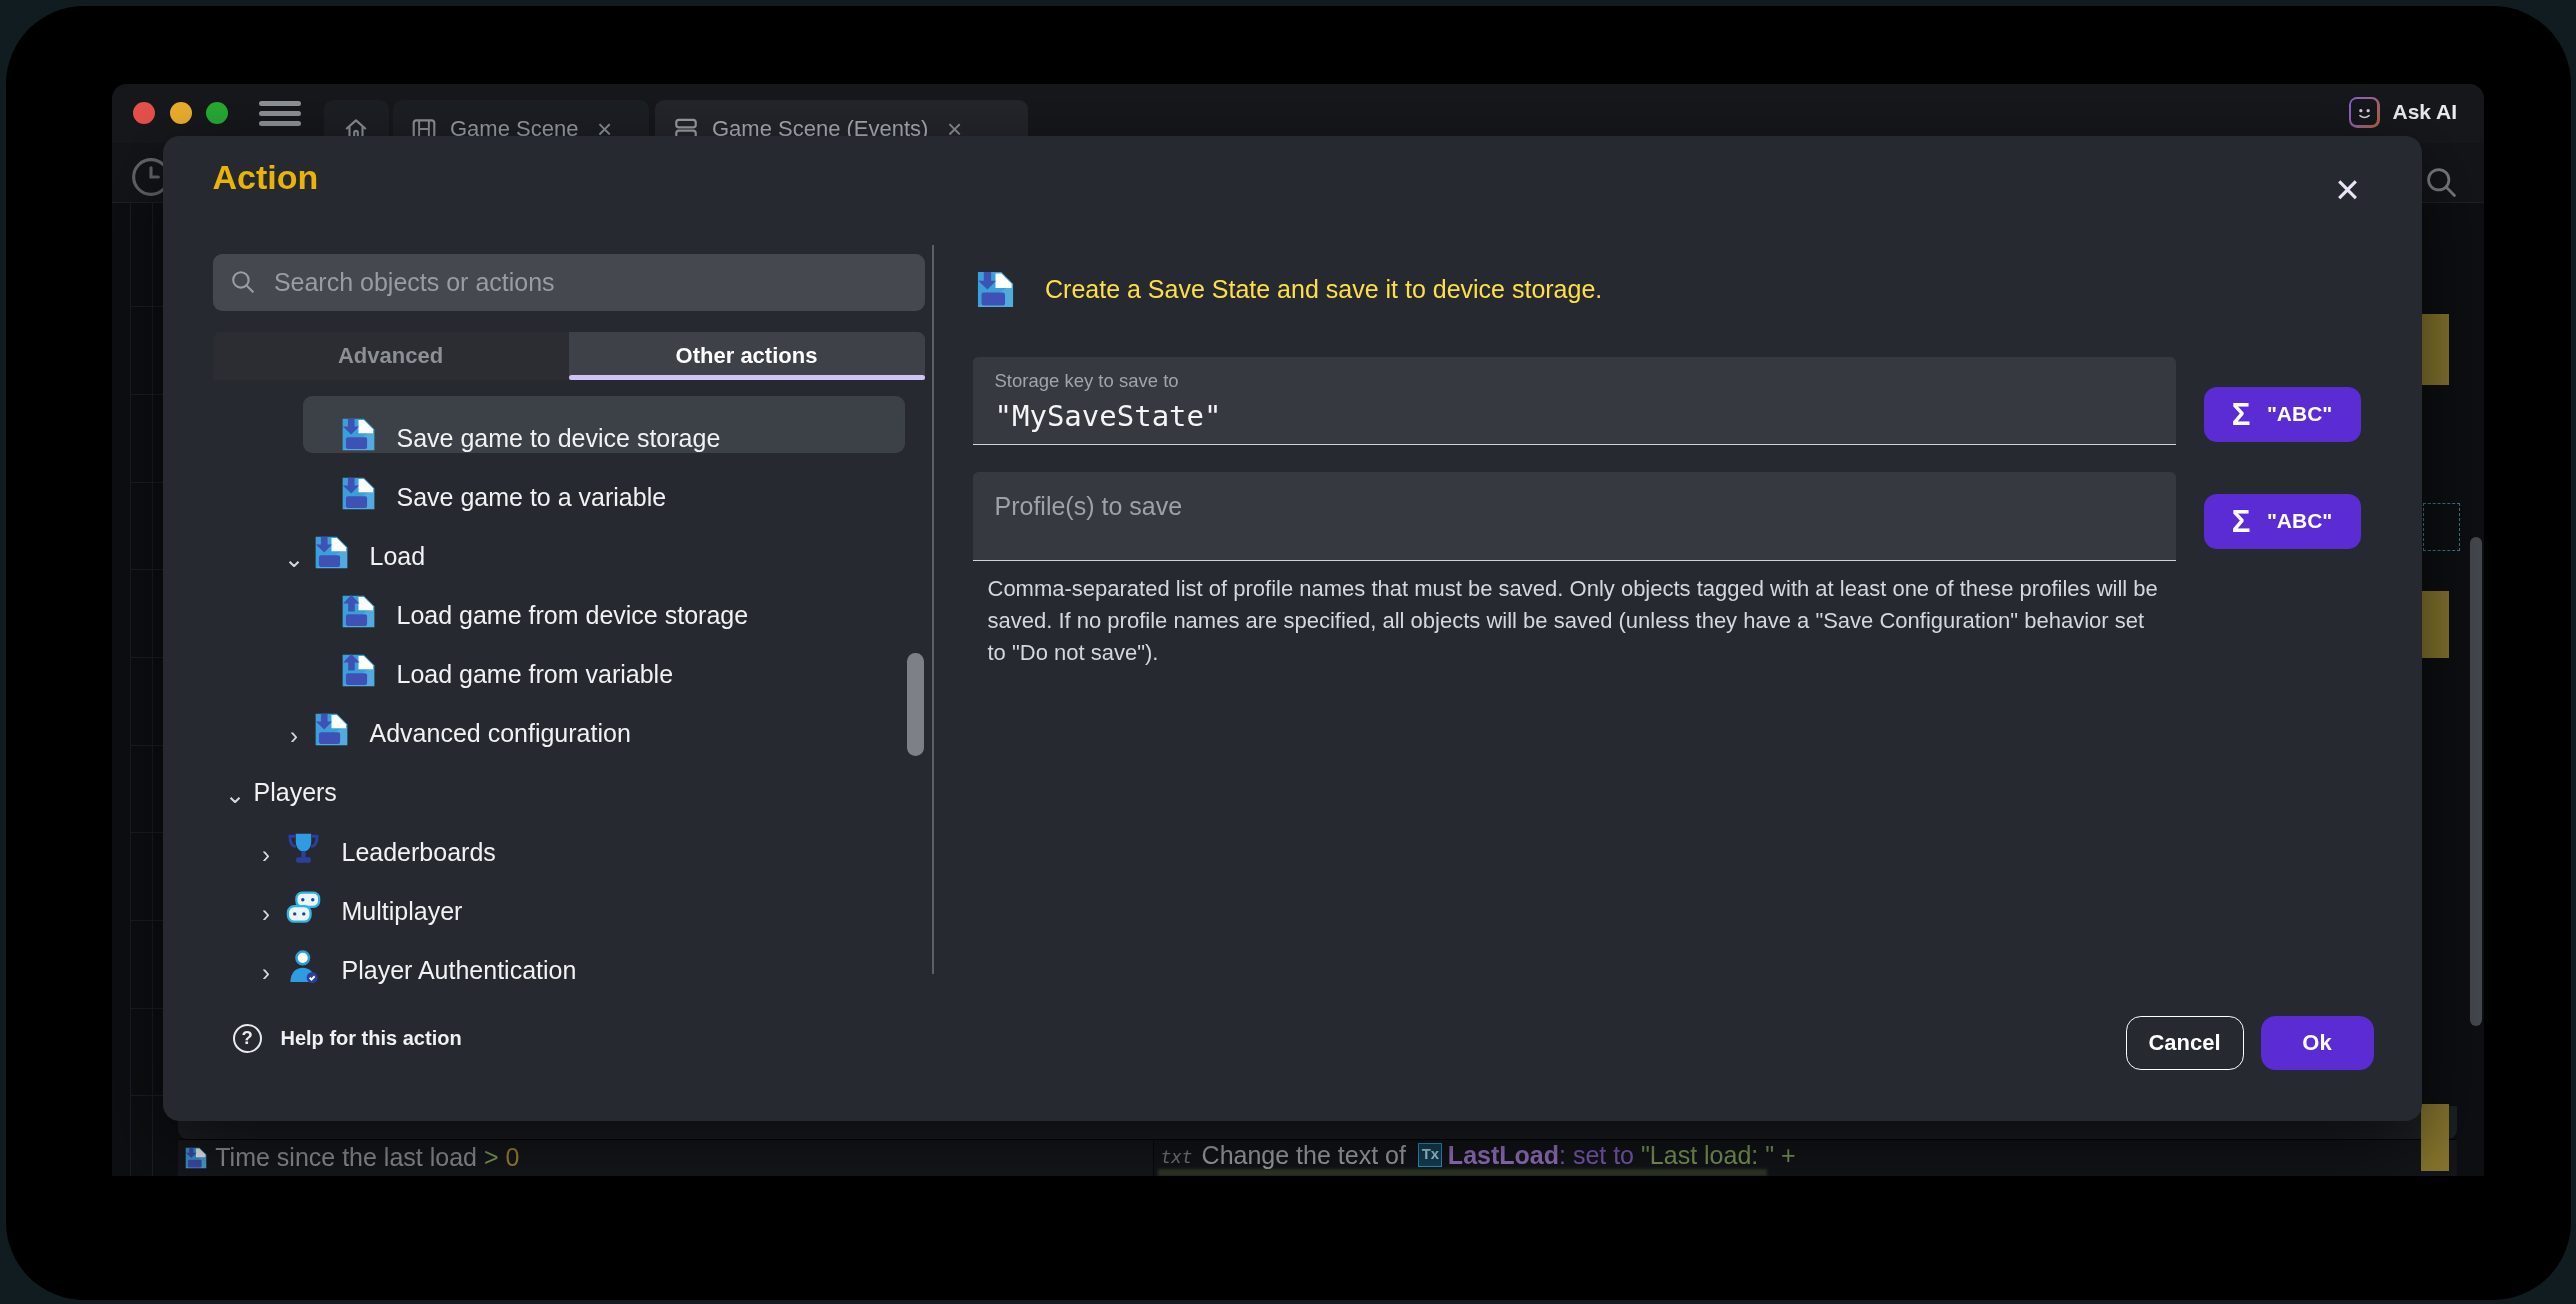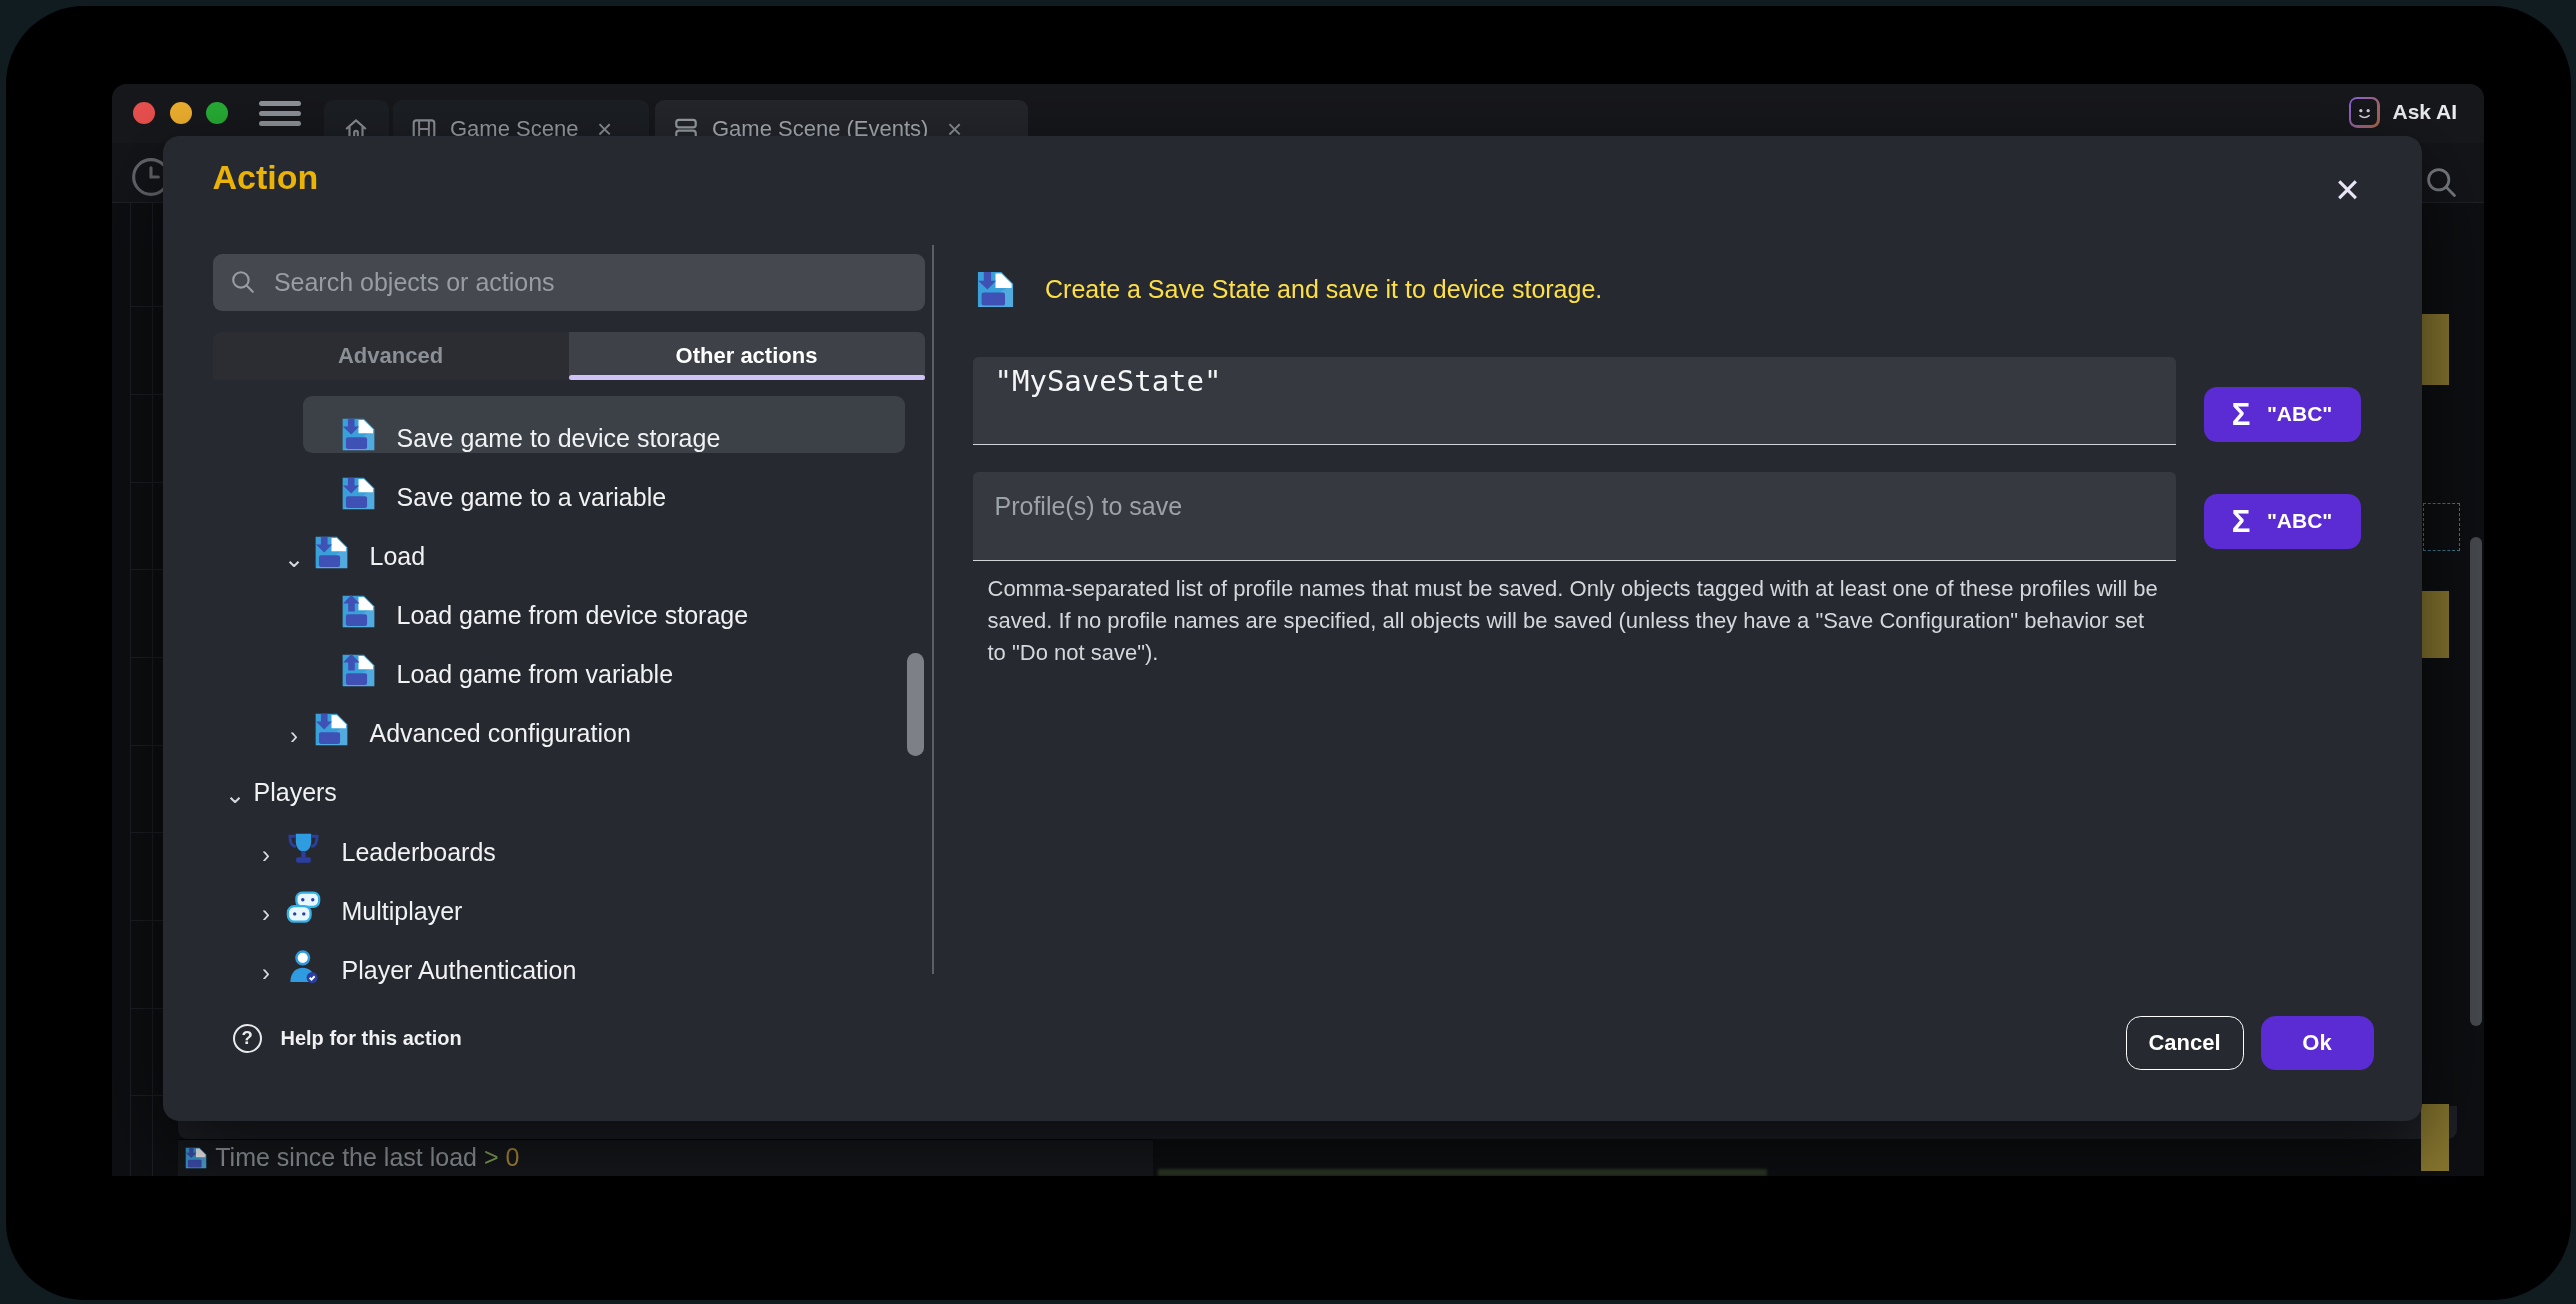--- a/index.html
+++ b/index.html
@@ -209,20 +209,29 @@
 
     <div class="evrow-cond">
       <svg width="24" height="24" viewBox="0 0 28 28" style="margin:0 7.4px 0 1.8px">
           <use href="#icon-save"></use>
         </svg>
       <span class="ev-text">Time since the last load </span>
         <span class="ev-text ev-op">&gt; </span>
         <span class="ev-text ev-num">0</span>
     </div>
 
+    <div class="evrow-act">
+      <span class="txt-glyph">txt</span>
+      <span class="ev-text" style="color:#b3b6bb">Change the text of </span>
+      <span class="tx-badge">Tx</span>
+      <span class="ev-text ev-obj">LastLoad</span>
+        <span class="ev-text ev-setto">: set to </span>
+        <span class="ev-text ev-str">"Last load: "</span>
+        <span class="ev-text ev-str"> +</span>
+    </div>
     <div class="cutline"></div>
 
     <div class="modal">
       <div class="m-title">Action</div>
       <button class="m-close">×</button>
 
       <div class="m-search">
         <svg width="28" height="28" viewBox="0 0 40 40">
           <circle cx="17" cy="17" r="11" stroke="#989da3" stroke-width="3" fill="none"></circle>
           <line x1="25.5" y1="25.5" x2="34" y2="34" stroke="#989da3" stroke-width="3" stroke-linecap="round"></line>
@@ -331,20 +340,21 @@
       <div class="lthumb"></div>
 
       <div class="desc">
         <svg class="dicon" viewBox="0 0 28 28">
             <use href="#icon-save"></use>
           </svg>
         <span class="dtext">Create a Save State and save it to device storage.</span>
       </div>
 
       <div class="field" style="top:221px;height:88px">
+        <div class="field-label">Storage key to save to</div>
         <div class="field-value">"MySaveState"</div>
       </div>
       <button class="sigma-btn" style="top:251px">
         <span class="sg">Σ</span>
         <span class="sl">"ABC"</span>
       </button>
 
       <div class="field" style="top:336px;height:89px">
         <div class="field-placeholder">Profile(s) to save</div>
       </div>

